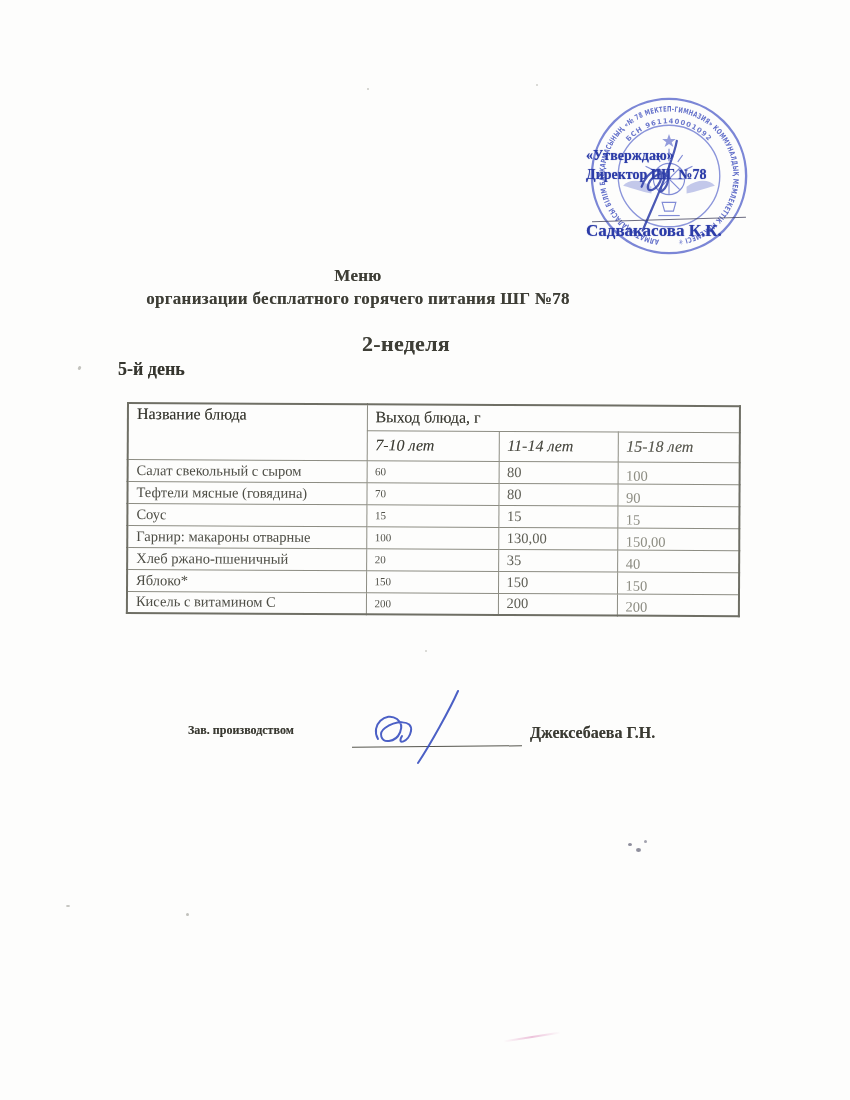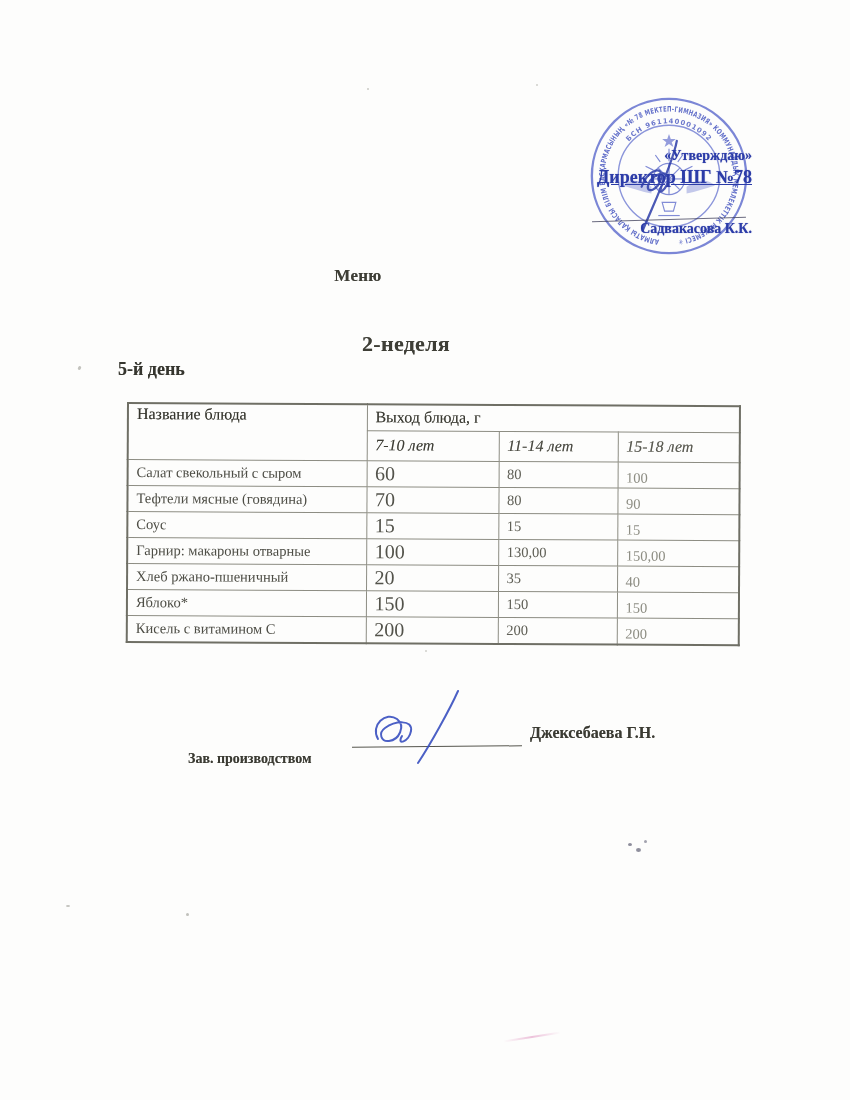--- a/index.html
+++ b/index.html
@@ -26,38 +26,38 @@
   .th-dish{font-size:16px;font-weight:bold;color:#35352d;vertical-align:top;padding-top:3px;
            text-shadow:0 0 .6px rgba(53,53,45,.5);}
   .th-out{font-size:16px;font-weight:bold;color:#3a3a32;padding-left:100px;
           text-shadow:0 0 .6px rgba(58,58,50,.5);}
   .th-age{font-size:16px;font-weight:bold;vertical-align:middle;
           text-shadow:0 0 .6px rgba(60,60,52,.45);font-style:italic;}
   .th-age.a1{color:#3d3d35;}
   .th-age.a2{color:#4a4a42;margin-top:36px;}
   .th-age.a3{color:#5a5a51;margin-top:24px;}
   td.dish{font-size:14.5px;color:#4e4e46;}
-  td.v1{font-size:20px;color:#53534b;}
+  td.v1{font-size:11px;color:#53534b;}
   td.v2{font-size:14.5px;color:#606057;}
   td.v3{font-size:14.5px;color:#8e8e84;border-right-color:#b8b8ae;}
   td.v3 .shift{display:inline-block;transform:translateY(3px);}
   td.v3{border-left-color:#a3a399;}
   
   .stamp{position:absolute;left:586px;top:93px;width:166px;height:166px;}
   .stamp svg{position:absolute;left:0;top:0;filter:blur(.35px);}
-  .stamp-text{position:absolute;left:0;width:166px;text-align:right;font-weight:bold;
+  .stamp-text{position:absolute;left:0;width:166px;text-align:left;font-weight:bold;
               color:#2c3ca8;text-shadow:0 0 1px rgba(44,60,168,.65);}
   .st-approved{top:55px;font-size:14px;}
-  .st-director{top:74px;font-size:18px;text-decoration:underline;}
+  .st-director{top:74px;font-size:14px;}
   .st-line{position:absolute;left:6px;top:126px;width:154px;border-top:1.4px solid #3a3a55;
            transform:rotate(-1.6deg);opacity:.75;}
-  .st-name{top:128px;font-size:14px;}
-  
-  .foot-label{position:absolute;left:188px;top:723px;font-size:14px;font-weight:bold;color:#3a3a32;
-              text-shadow:0 0 .6px rgba(58,58,50,.5);margin-top:28px;}
+  .st-name{top:128px;font-size:17px;}
+  
+  .foot-label{position:absolute;left:188px;top:723px;font-size:12px;font-weight:bold;color:#3a3a32;
+              text-shadow:0 0 .6px rgba(58,58,50,.5);}
   .foot-line{position:absolute;left:352px;top:746px;width:170px;border-top:1.5px solid #55554d;
              transform:rotate(-.5deg);}
   .foot-name{position:absolute;left:530px;top:724px;font-size:16px;font-weight:bold;color:#3a3a32;
              text-shadow:0 0 .6px rgba(58,58,50,.5);}
   .foot-sign{position:absolute;left:358px;top:683px;}
   
   .speck{position:absolute;border-radius:50%;}
   .pink-streak{position:absolute;left:503px;top:1036px;width:58px;height:2px;
       transform:rotate(-9deg);
       background:linear-gradient(to right, rgba(232,160,200,0), rgba(220,135,185,.5), rgba(232,160,200,0));}
@@ -102,20 +102,21 @@
         <path d="M93,49 C89,72 70,112 58,141"></path>
       </g>
     </svg>
     <div class="stamp-text st-approved">«Утверждаю»</div>
     <div class="stamp-text st-director">Директор ШГ №78</div>
     <div class="st-line"></div>
     <div class="stamp-text st-name">Садвакасова К.К.</div>
   </div>
 
   <div class="title-line t-menu">Меню</div>
+  <div class="title-line t-org">организации бесплатного горячего питания ШГ №78</div>
   <div class="title-line t-week">2-неделя</div>
   <div class="day-label">5-й день</div>
 
   <div class="table-wrap">
     <table class="menu">
       <colgroup>
           <col style="width:239px">
           <col style="width:132px">
           <col style="width:119px">
           <col style="width:122px">

